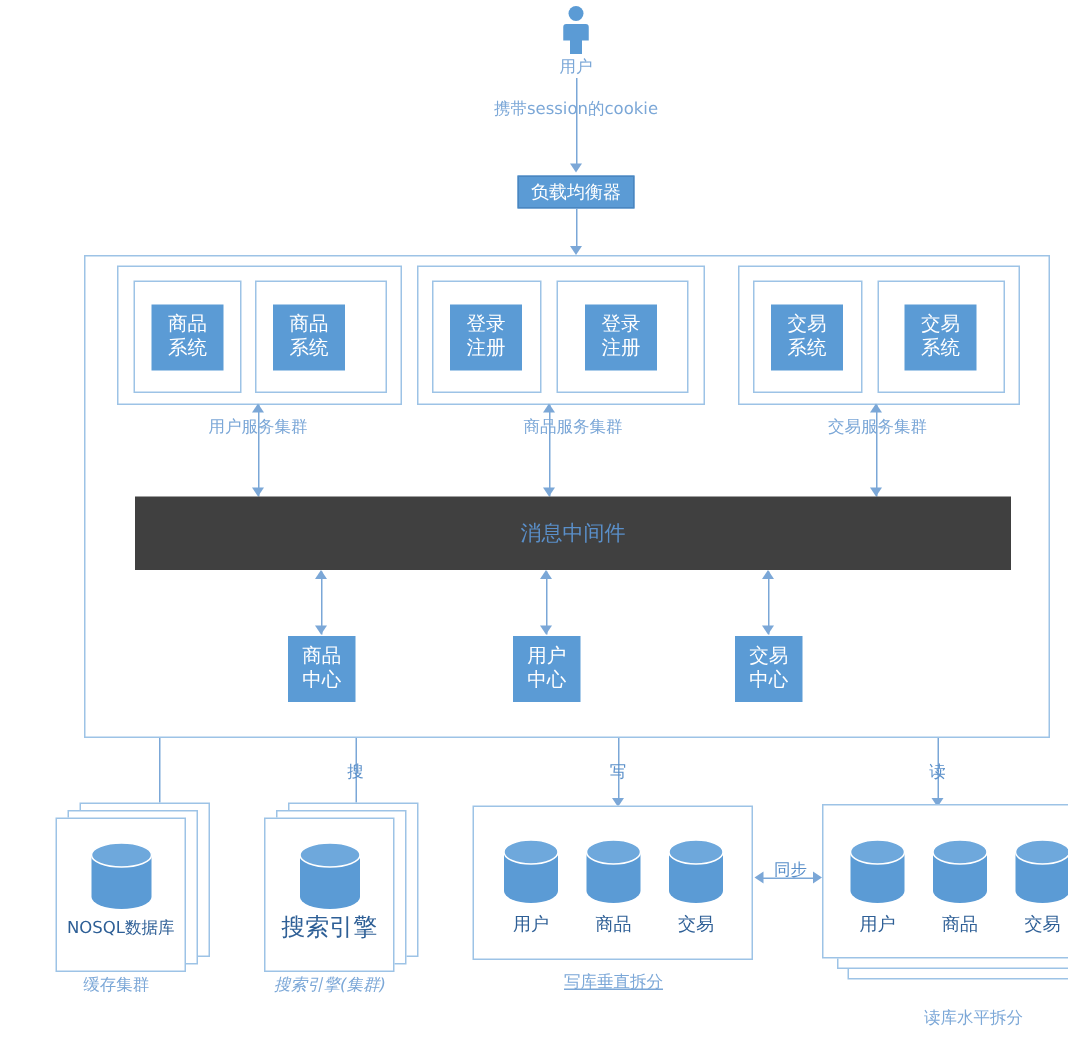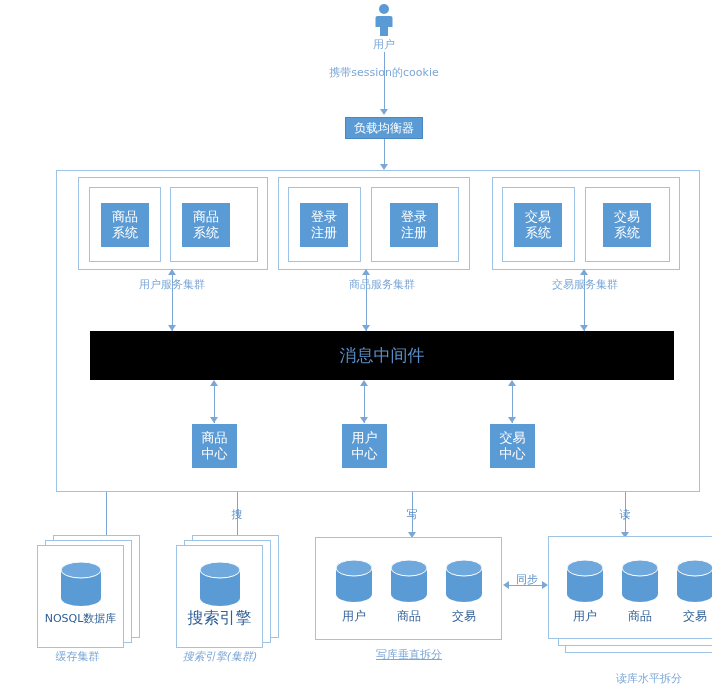--- a/index.html
+++ b/index.html
@@ -57,26 +57,26 @@
     box-sizing: border-box;
     background: transparent;
   }
   .box-white {
     background: #ffffff;
   }
 
   
   .mw-bar {
     position: absolute;
-    background: #000000;
+    background: #404040;
     display: flex;
     align-items: center;
     justify-content: center;
     color: #5a8fc9;
-    font-size: 17px;
+    font-size: 14px;
     font-family: Liberation Serif, serif;
   }
 
   
   .vline {
     position: absolute;
     width: 0;
     border-left: 1px solid #7ba7d7;
   }
   .hline {

